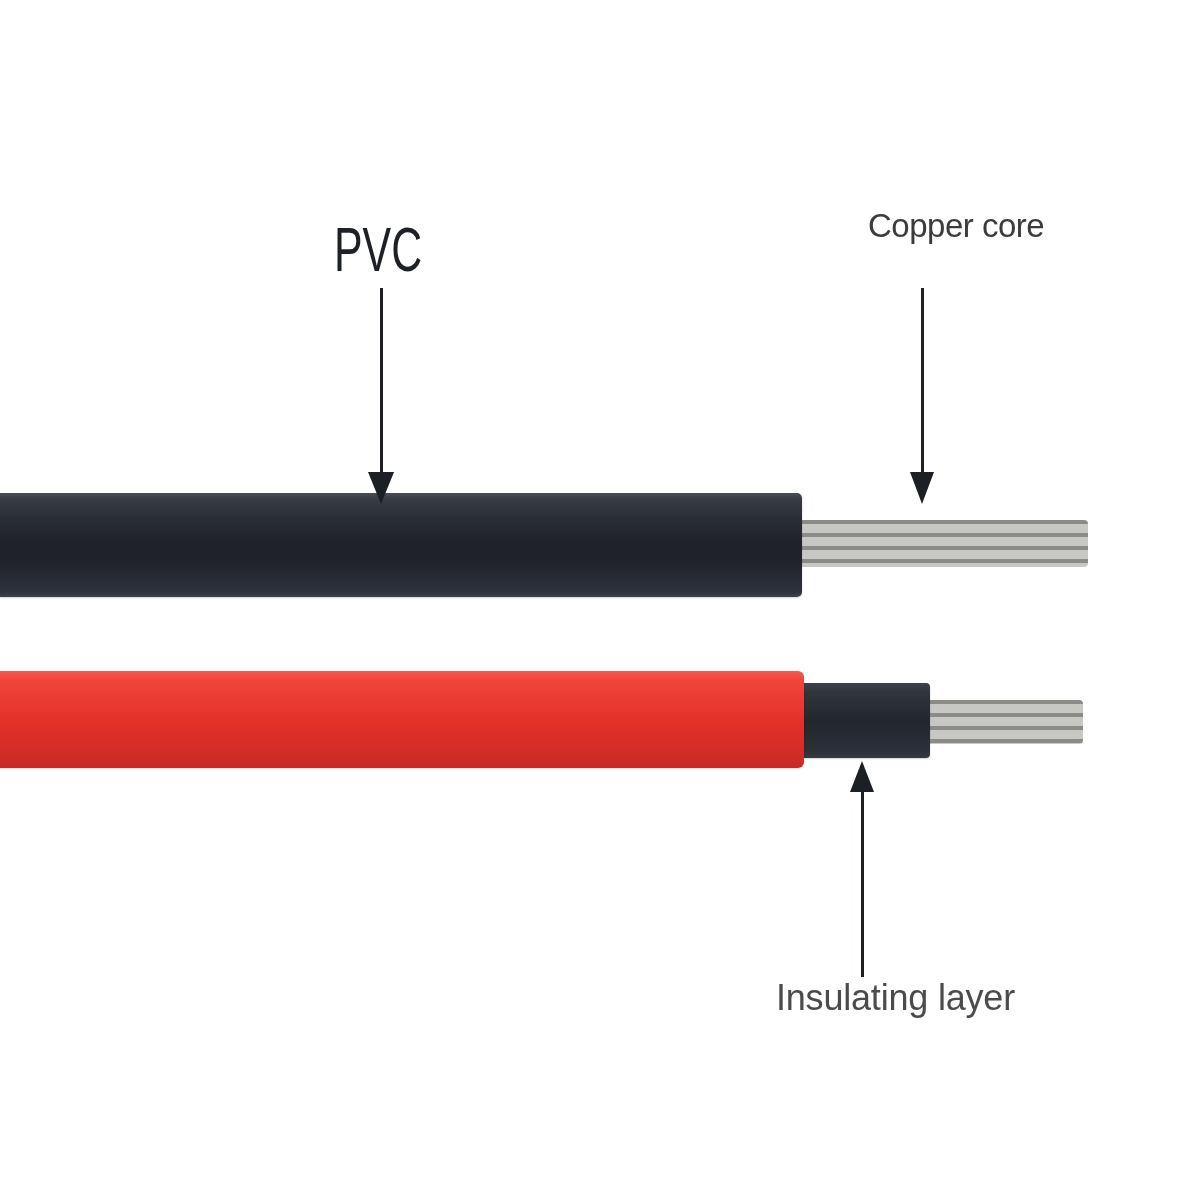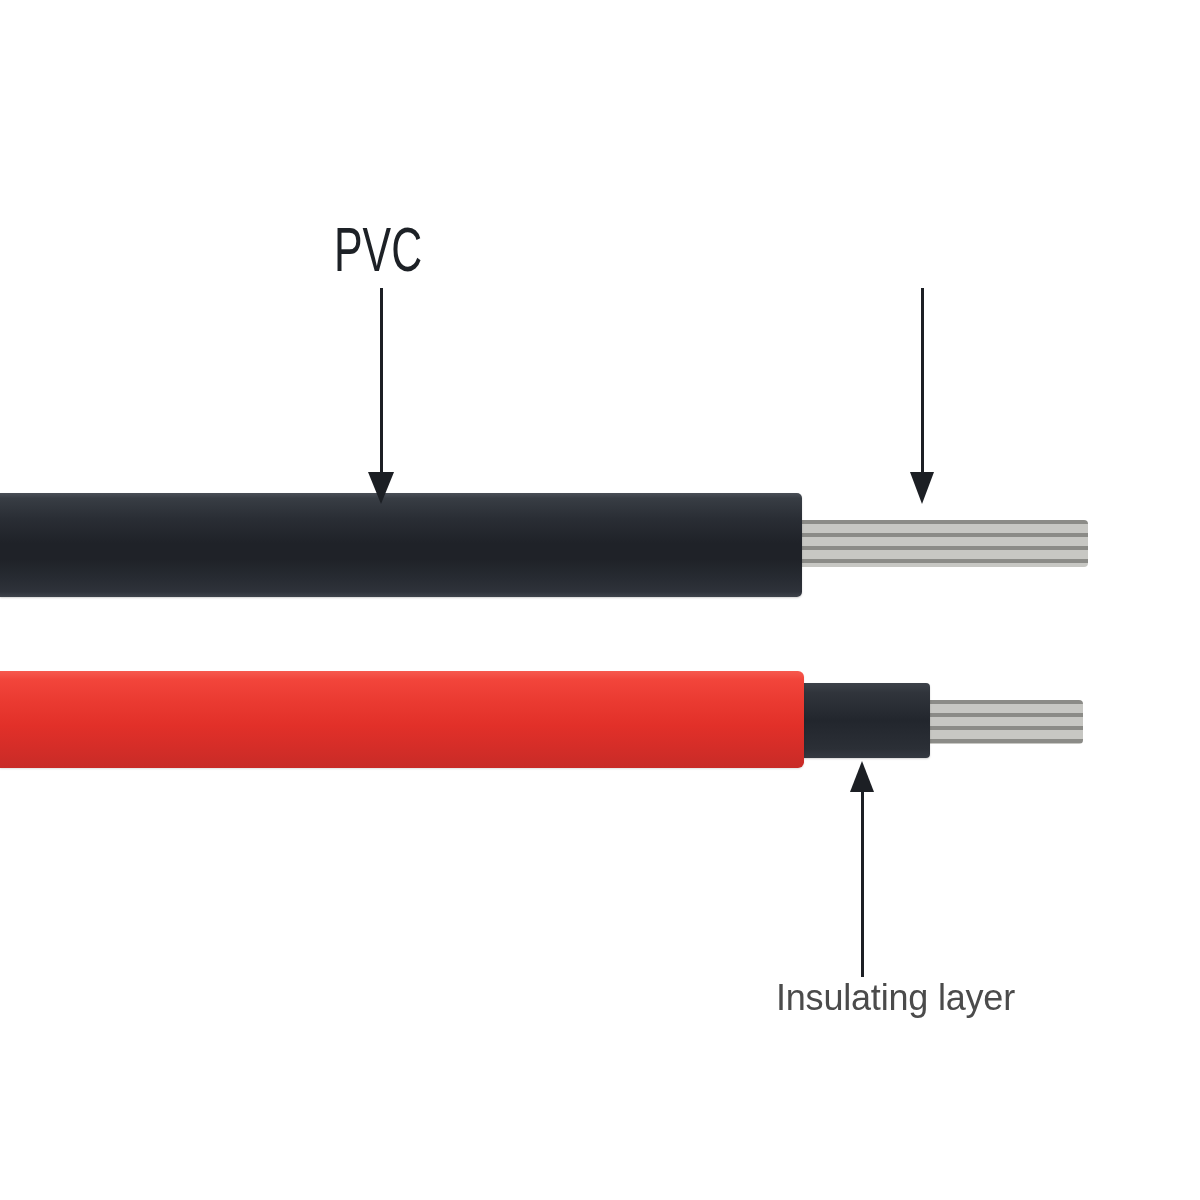--- a/index.html
+++ b/index.html
@@ -186,20 +186,21 @@
 <body>
 
 <div class="scene">
 
   <div class="label label-pvc">PVC</div>
   <div class="arrow arrow-pvc">
     <div class="shaft"></div>
     <div class="head"></div>
   </div>
 
+  <div class="label label-copper">Copper core</div>
   <div class="arrow arrow-copper">
     <div class="shaft"></div>
     <div class="head"></div>
   </div>
 
   <div class="strands strands-top"></div>
   <div class="jacket-black"></div>
 
   <div class="strands strands-bottom"></div>
   <div class="insulation-black"></div>

